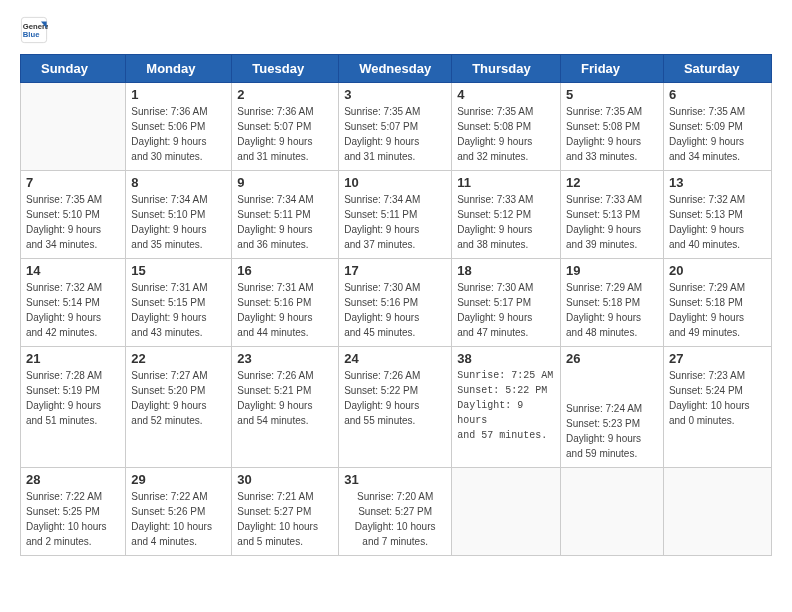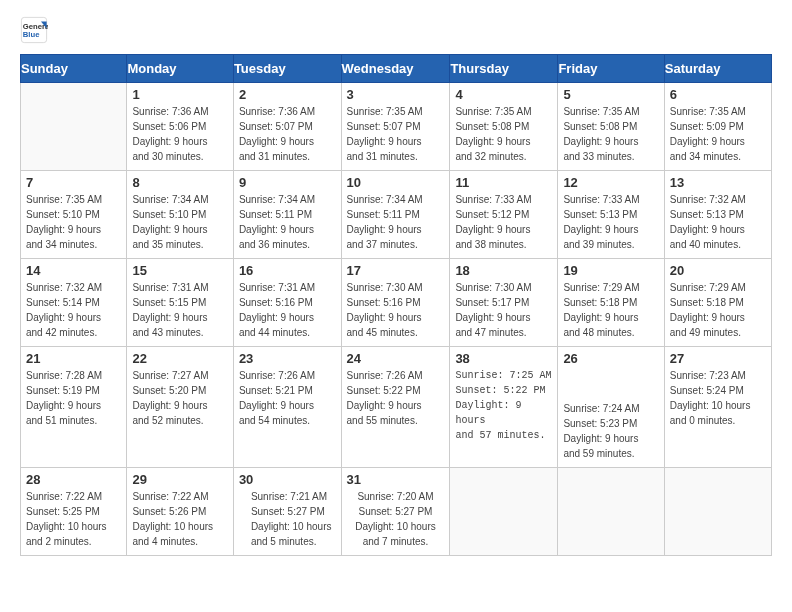--- a/index.html
+++ b/index.html
@@ -44,21 +44,21 @@
     .calendar {
       width: 100%;
       border-collapse: collapse;
       border: 1px solid #ccc;
     }
     .calendar th {
       background: #2563b0;
       color: #fff;
       font-size: 13px;
       font-weight: bold;
-      padding: 6px 0;
+      padding: 6px 20px;
       text-align: left;
       border: 1px solid #1a4d9a;
     }
     .calendar td {
       border: 1px solid #ccc;
       vertical-align: top;
       padding: 4px 5px;
       width: 113px;
       min-height: 80px;
       font-size: 10.5px;
@@ -326,21 +326,21 @@
           </td>
           <td>
             <div class="day-num">29</div>
             <div class="day-info" style="white-space: pre-line;">Sunrise: 7:22 AM
 Sunset: 5:26 PM
 Daylight: 10 hours
 and 4 minutes.</div>
           </td>
           <td>
             <div class="day-num">30</div>
-            <div class="day-info" style="white-space: pre-line; margin-left: 12px;">Sunrise: 7:21 AM
+            <div class="day-info" style="white-space: pre-line;">Sunrise: 7:21 AM
 Sunset: 5:27 PM
 Daylight: 10 hours
 and 5 minutes.</div>
           </td>
           <td>
             <div class="day-num">31</div>
             <div class="day-info" style="white-space: pre-line; text-align: center;">Sunrise: 7:20 AM
 Sunset: 5:27 PM
 Daylight: 10 hours
 and 7 minutes.</div>

